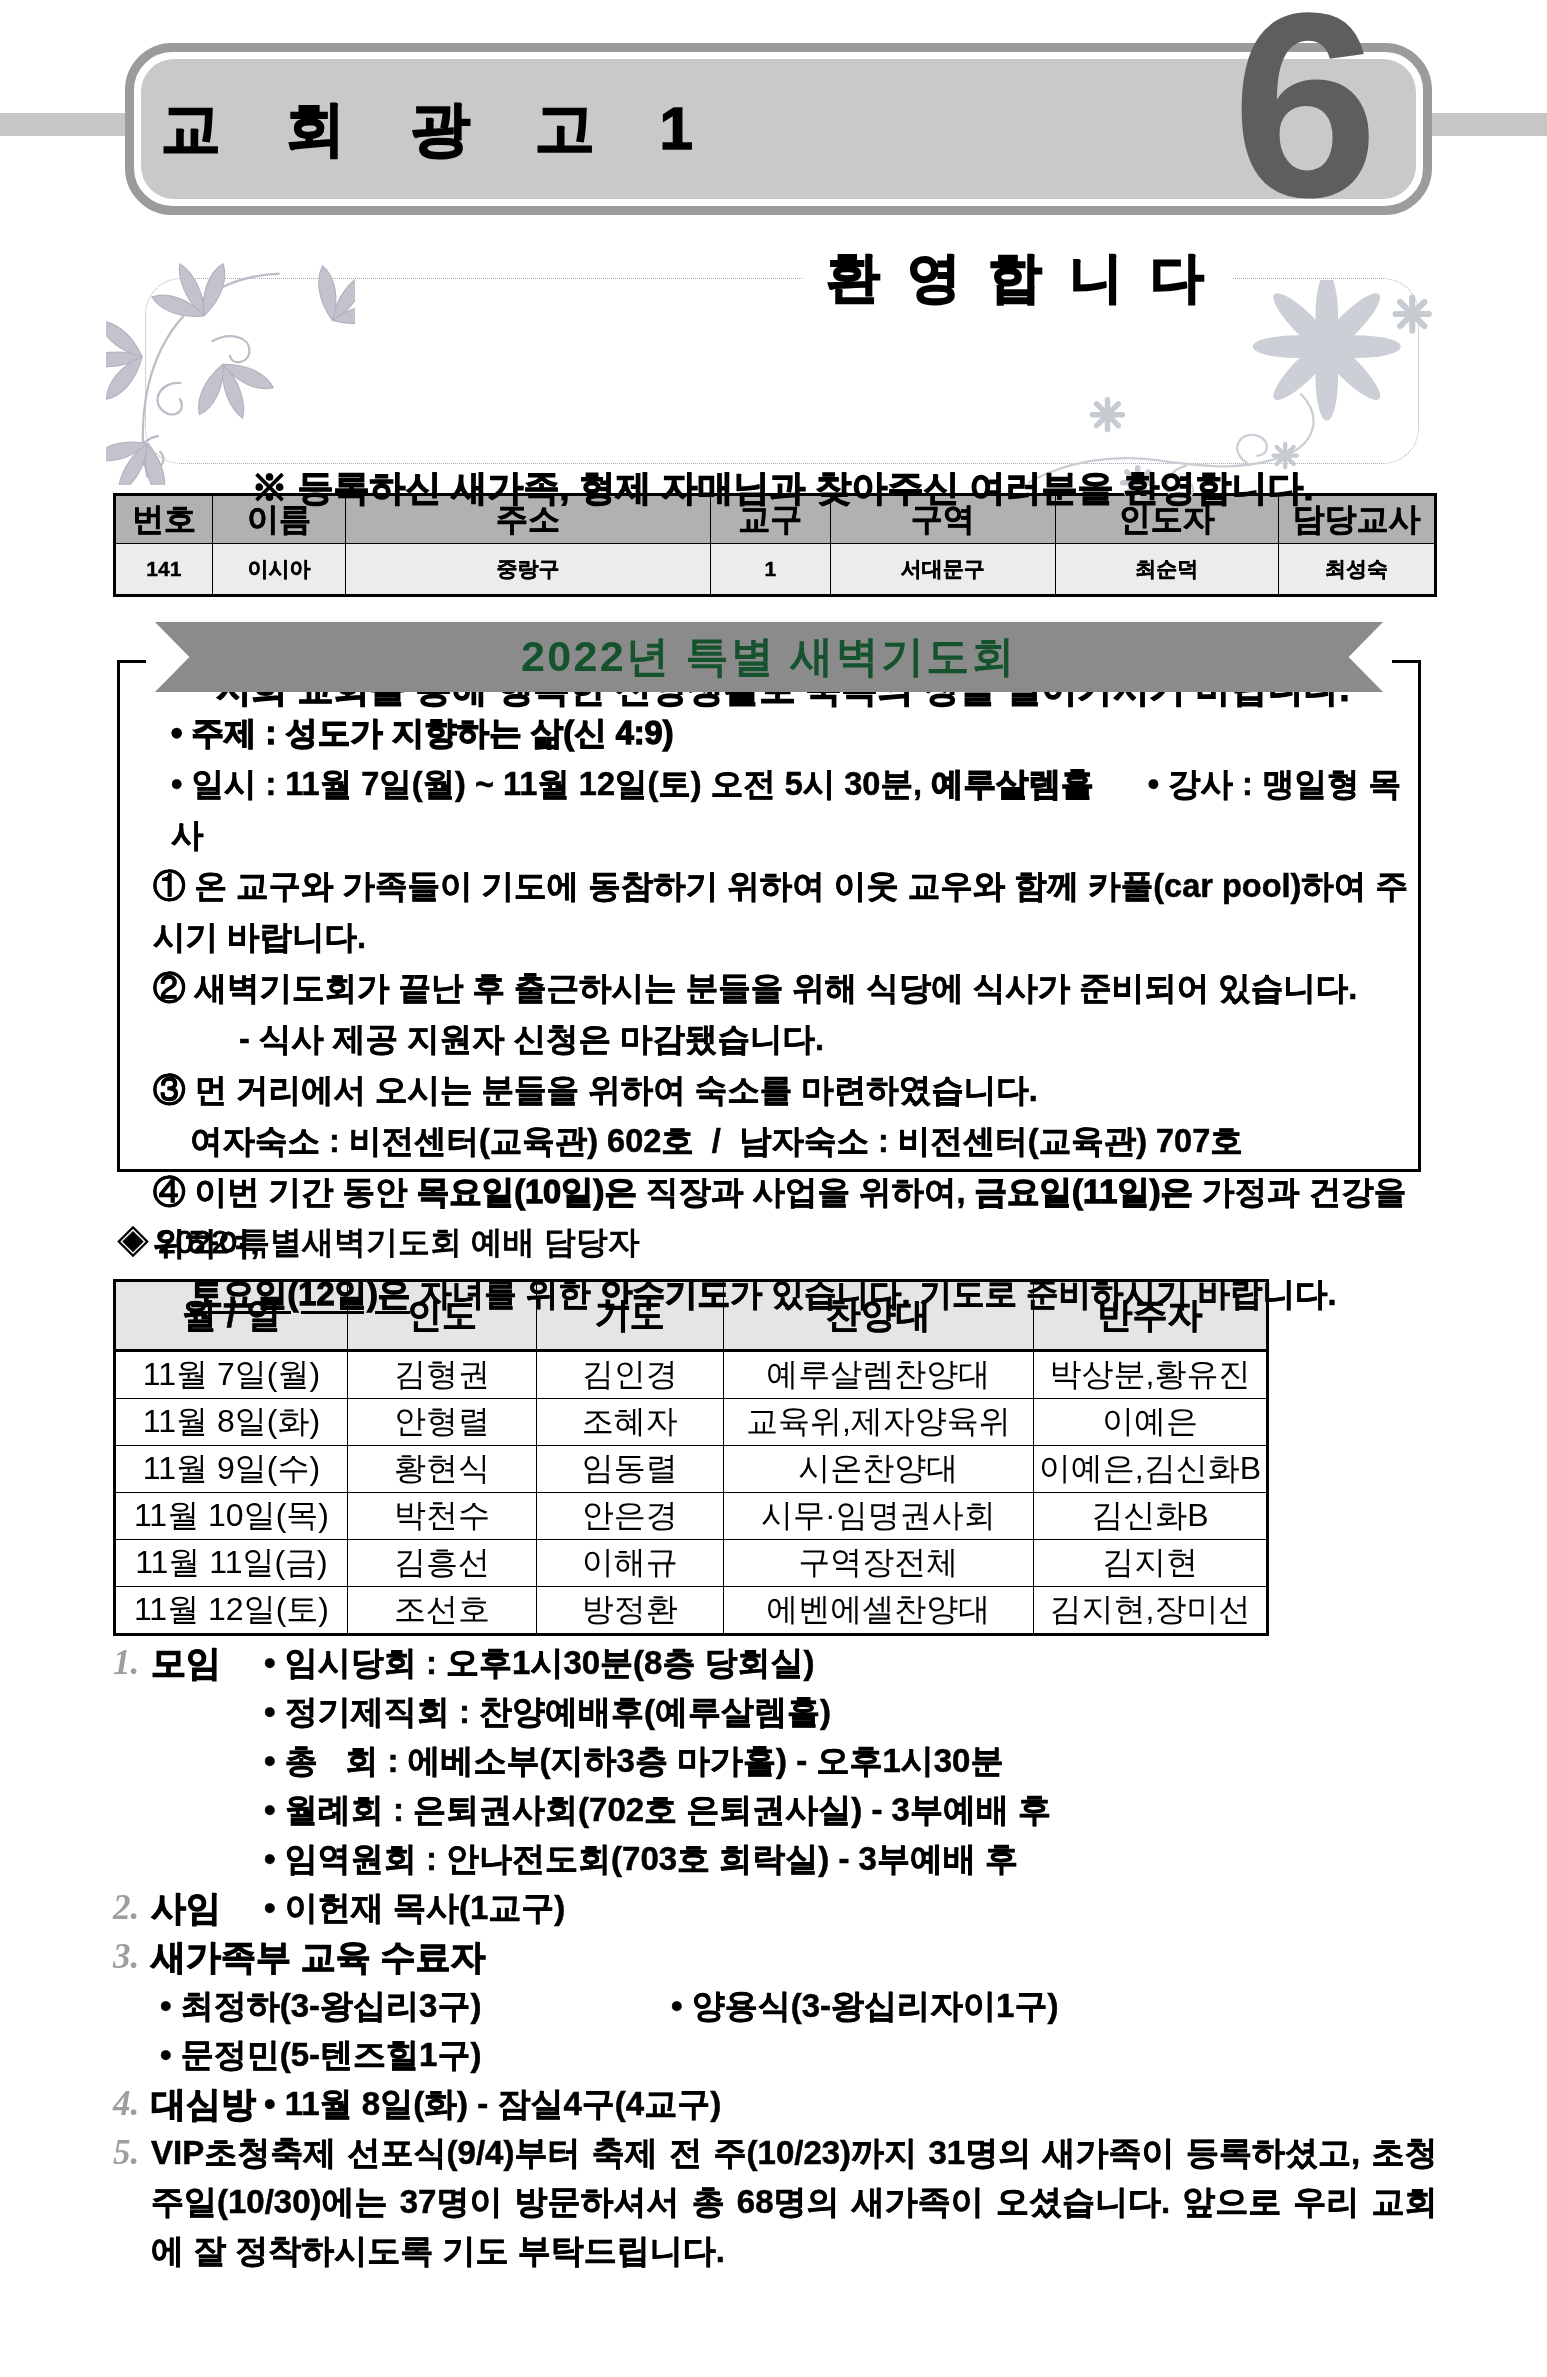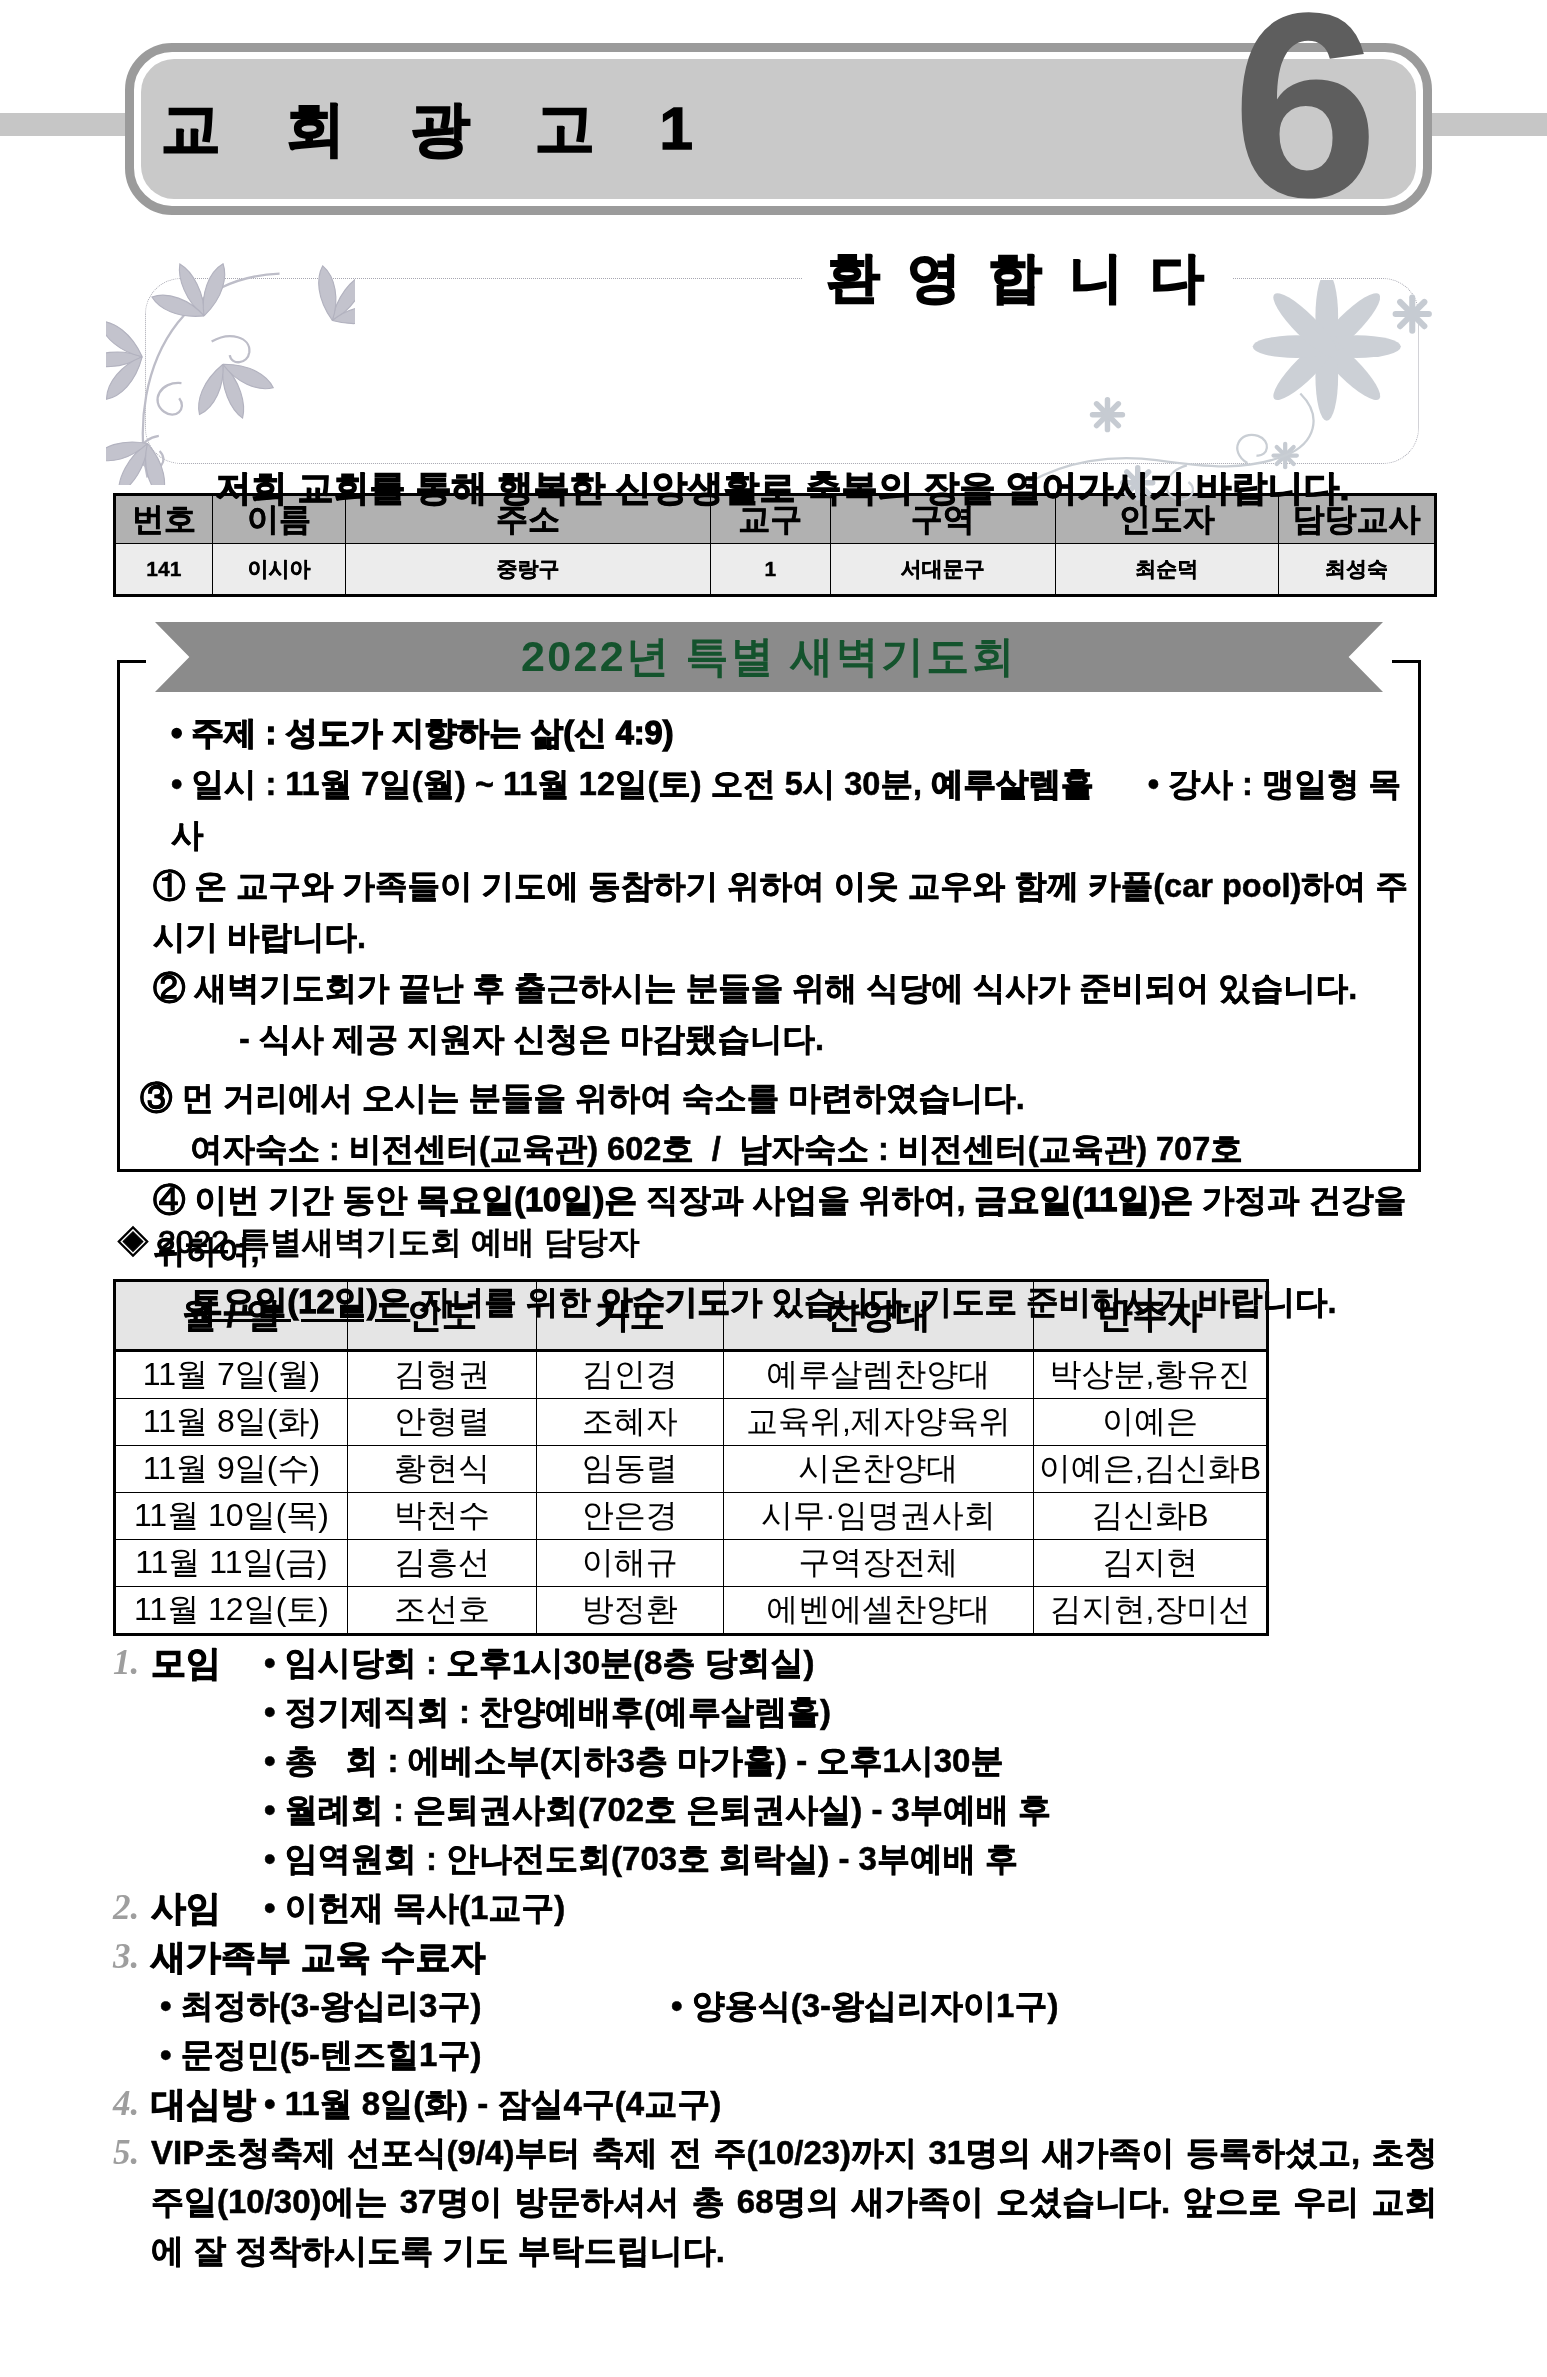--- a/index.html
+++ b/index.html
@@ -166,20 +166,21 @@
     </g>
     <g fill="none" stroke="#c9ced4" stroke-width="3">
       <path d="M90 268 C140 240 200 230 260 238 C330 248 380 252 430 232 C470 216 480 180 450 150"></path>
       <path d="M300 245 c-30 8 -36 36 -14 44 c18 6 30 -12 16 -22"></path>
       <path d="M380 242 c-26 -16 -10 -44 14 -36 c18 6 14 28 -2 26"></path>
     </g>
   </svg>
 
   <div class="welcome-title">환 영 합 니 다</div>
   <div class="welcome-text">
+    <div>※ 등록하신 새가족, 형제 자매님과 찾아주신 여러분을 환영합니다.</div>
     <div>저희 교회를 통해 행복한 신앙생활로 축복의 장을 열어가시기 바랍니다.</div>
   </div>
 
   <table class="t1" id="t1">
       <colgroup>
         <col style="width: 7.4%;">
         <col style="width: 10.1%;">
         <col style="width: 27.6%;">
         <col style="width: 9.1%;">
         <col style="width: 17%;">
@@ -210,21 +211,21 @@
       </tbody>
     </table>
 
   <div class="pbox">
     <div class="plines" id="plines">
         <div class="pline" style="padding-left: 51px;"><span class="xb">• 주제 : 성도가 지향하는 삶(신 4:9)</span></div>
         <div class="pline" style="padding-left: 51px;"><span>• 일시 : 11월 7일(월) ~ 11월 12일(토) 오전 5시 30분, </span><span class="xb">예루살렘홀</span><span>      • 강사 : 맹일형 목사</span></div>
         <div class="pline" style="padding-left: 33px;"><span>① 온 교구와 가족들이 기도에 동참하기 위하여 이웃 교우와 함께 카풀(car pool)하여 주시기 바랍니다.</span></div>
         <div class="pline" style="padding-left: 33px;"><span>② 새벽기도회가 끝난 후 출근하시는 분들을 위해 식당에 식사가 준비되어 있습니다.</span></div>
         <div class="pline" style="padding-left: 119px;"><span>- 식사 제공 지원자 신청은 마감됐습니다.</span></div>
-        <div class="pline" style="padding-left: 20px; margin-top: 8px;"><span>③ 먼 거리에서 오시는 분들을 위하여 숙소를 마련하였습니다.</span></div>
+        <div class="pline" style="padding-left: 33px;"><span>③ 먼 거리에서 오시는 분들을 위하여 숙소를 마련하였습니다.</span></div>
         <div class="pline" style="padding-left: 70px;"><span>여자숙소 : 비전센터(교육관) 602호  /  남자숙소 : 비전센터(교육관) 707호</span></div>
         <div class="pline" style="padding-left: 33px;"><span>④ 이번 기간 동안 </span><span class="xb">목요일(10일)은</span><span> 직장과 사업을 위하여, </span><span class="xb">금요일(11일)은</span><span> 가정과 건강을 위하여,</span></div>
         <div class="pline" style="padding-left: 70px;"><span class="xbu">토요일(12일)은</span><span> 자녀를 위한 </span><span class="xb">안수기도</span><span>가 있습니다. 기도로 준비하시기 바랍니다.</span></div>
       </div>
   </div>
   <div class="ribbonw">
     <div class="ribbon"></div>
     <div class="ribbon-text">2022년 특별 새벽기도회</div>
   </div>
 

